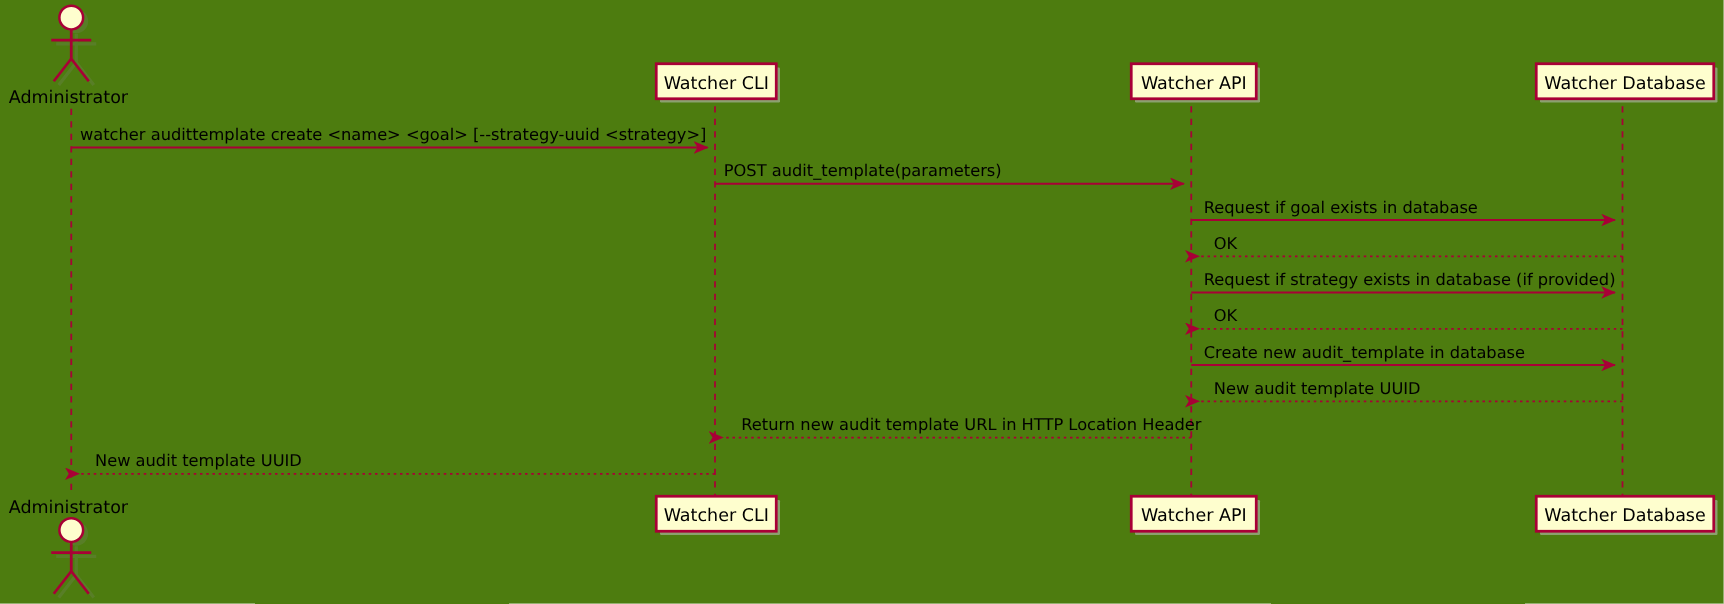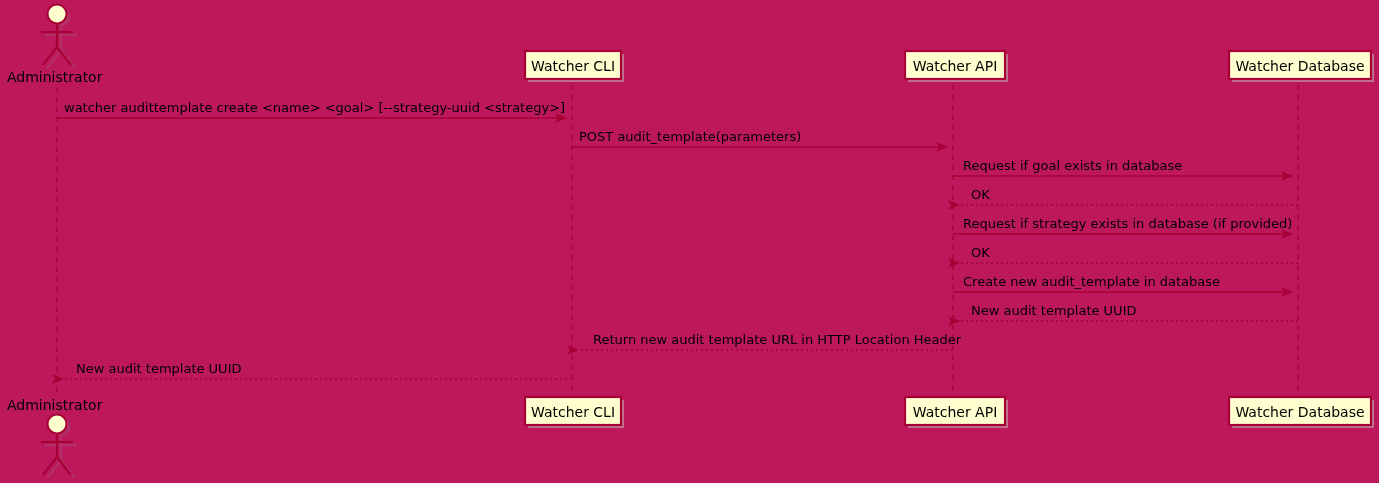--- a/index.html
+++ b/index.html
@@ -7,21 +7,21 @@
     padding: 0;
     background: #FFFFFF;
   }
   body {
     font-family: "DejaVu Sans", sans-serif;
   }
   #diagram {
     position: relative;
     width: 1379px;
     height: 483px;
-    background: #be185d;
+    background: #4d7c0f;
     overflow: hidden;
   }
   #diagram svg {
     position: absolute;
     top: 0;
     left: 0;
     width: 1379px;
     height: 483px;
   }
   .msg-label {

